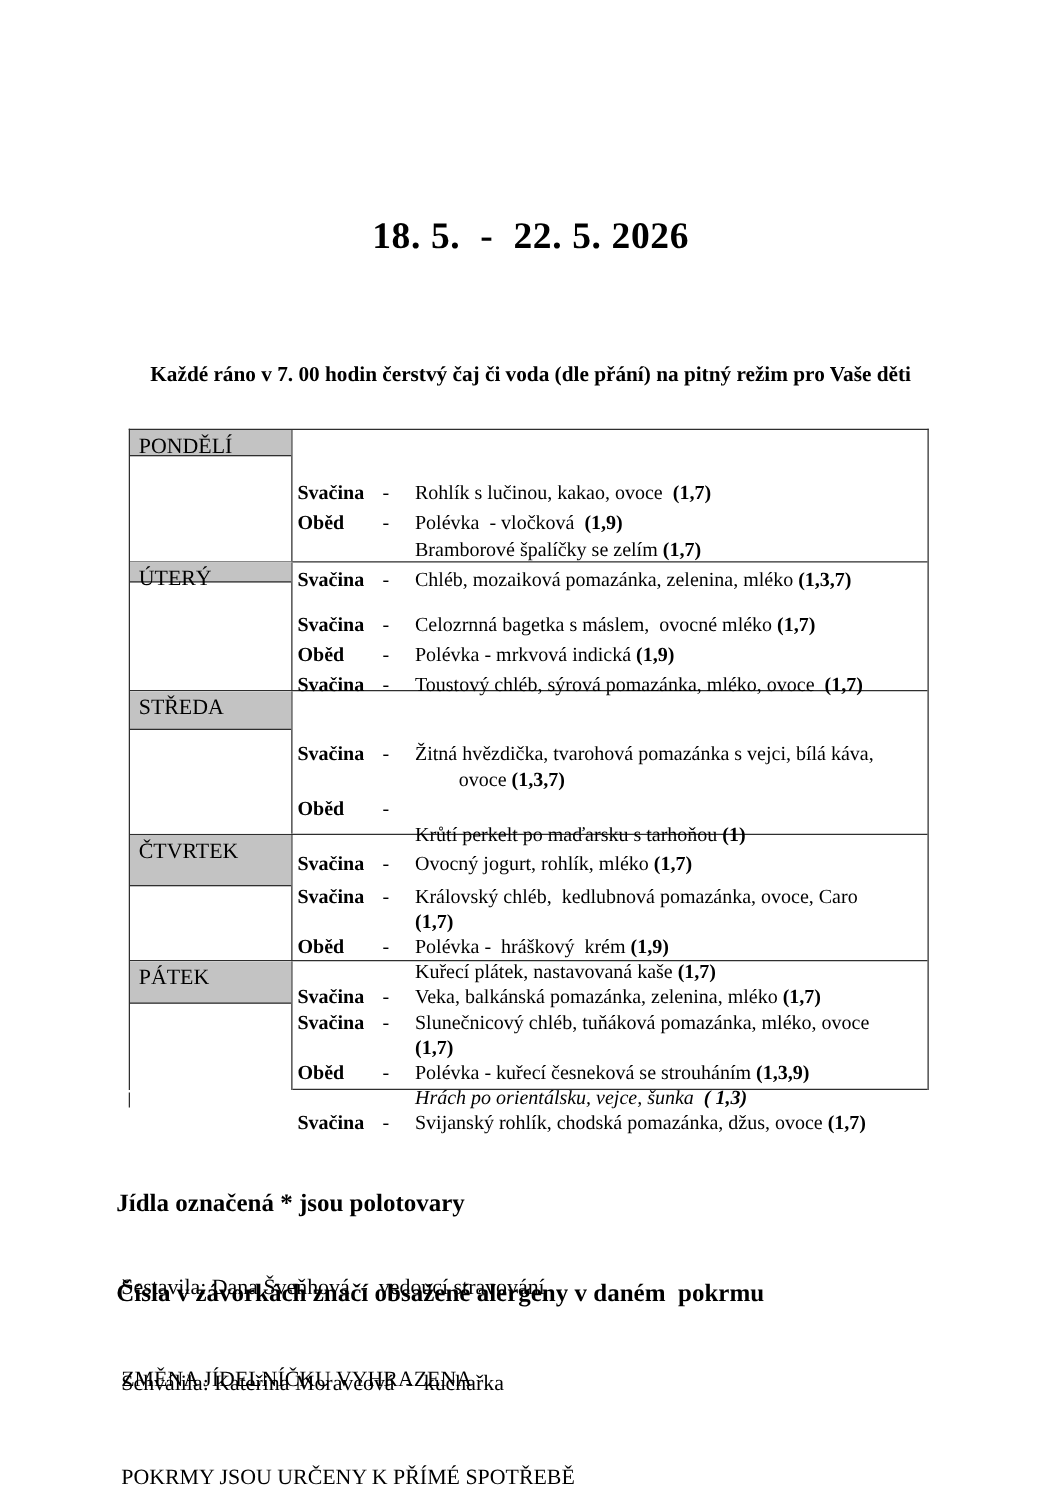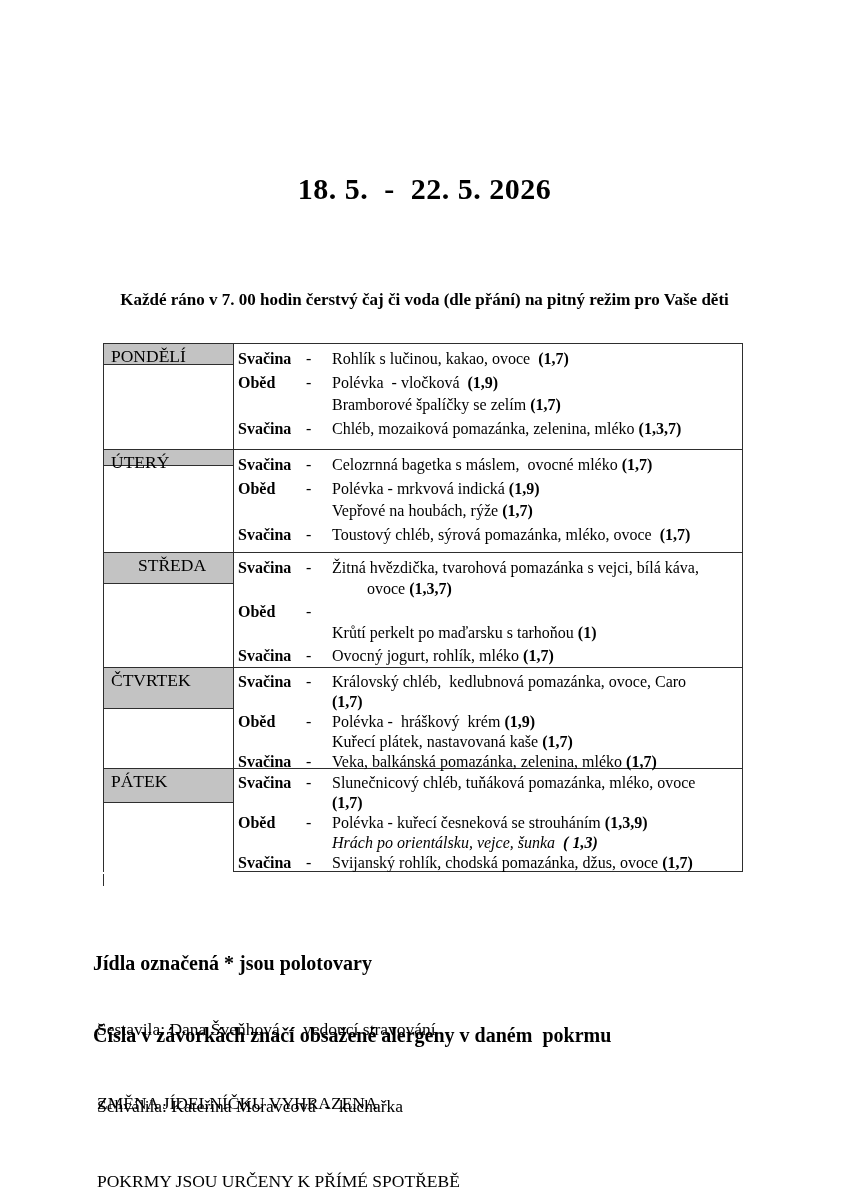--- a/index.html
+++ b/index.html
@@ -40,21 +40,21 @@
   }
   .day-header{
     background:var(--c-gray);
     border-bottom:1px solid var(--c-border);
     padding:1px 0 12px 7px;
     font-size:17.5px;line-height:20px;
     display:flex;align-items:flex-start;
   }
   .day-header .day-label{padding-top:1px;}
   .content-cell{
-    flex:1 1 auto;padding:4px 4px 0 4px;
+    flex:1 1 auto;padding:4px 4px 0 4px;margin-top:36px;
   }
   .day-row.last .content-cell{border-bottom:1px solid var(--c-border);}
   .meal-line{display:flex;font-size:16px;}
   .meal-label{flex:0 0 94px;white-space:pre;}
   .meal-label b{display:inline-block;min-width:64px;font-weight:bold;}
   .meal-text{flex:1 1 auto;white-space:pre-wrap;}
   .meal-text b{font-weight:bold;}
 
   .notes{
     position:absolute;left:93px;top:903px;
@@ -116,33 +116,29 @@
         </div>
         <div class="content-cell">
           <div class="meal-line" style="line-height: 22px;">
             <span class="meal-label"><b>Svačina</b> -</span>
             <span class="meal-text">Celozrnná bagetka s máslem,  ovocné mléko <b>(1,7)</b></span>
           </div>
           <div class="meal-line" style="line-height: 22px; margin-top: 2px;">
             <span class="meal-label"><b>Oběd</b> -</span>
             <span class="meal-text">Polévka - mrkvová indická <b>(1,9)</b></span>
           </div>
-          <div class="meal-line" style="line-height: 22px;">
-            <span class="meal-label"></span>
-            <span class="meal-text">Vepřové na houbách, rýže <b>(1,7)</b></span>
-          </div>
           <div class="meal-line" style="line-height: 22px; margin-top: 2px;">
             <span class="meal-label"><b>Svačina</b> -</span>
             <span class="meal-text">Toustový chléb, sýrová pomazánka, mléko, ovoce  <b>(1,7)</b></span>
           </div>
         </div>
       </div>
       <div class="day-row rb" style="height: 115px;">
         <div class="day-cell">
-          <div class="day-header" style="height: 31px; justify-content: center;">
+          <div class="day-header" style="height: 31px;">
             <span class="day-label">STŘEDA</span>
           </div>
         </div>
         <div class="content-cell">
           <div class="meal-line" style="line-height: 21px;">
             <span class="meal-label"><b>Svačina</b> -</span>
             <span class="meal-text">Žitná hvězdička, tvarohová pomazánka s vejci, bílá káva,</span>
           </div>
           <div class="meal-line" style="line-height: 21px; gap: 35px;">
             <span class="meal-label"></span>

